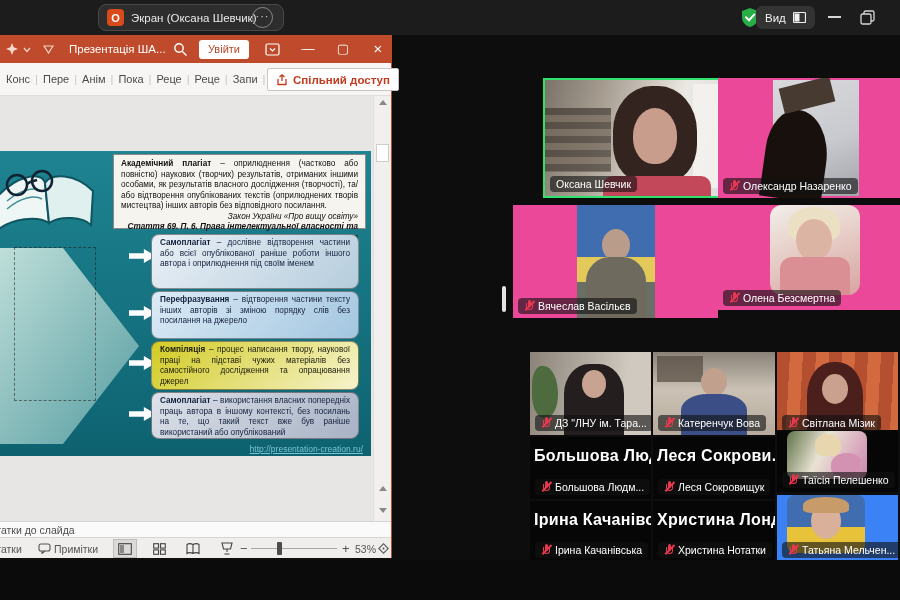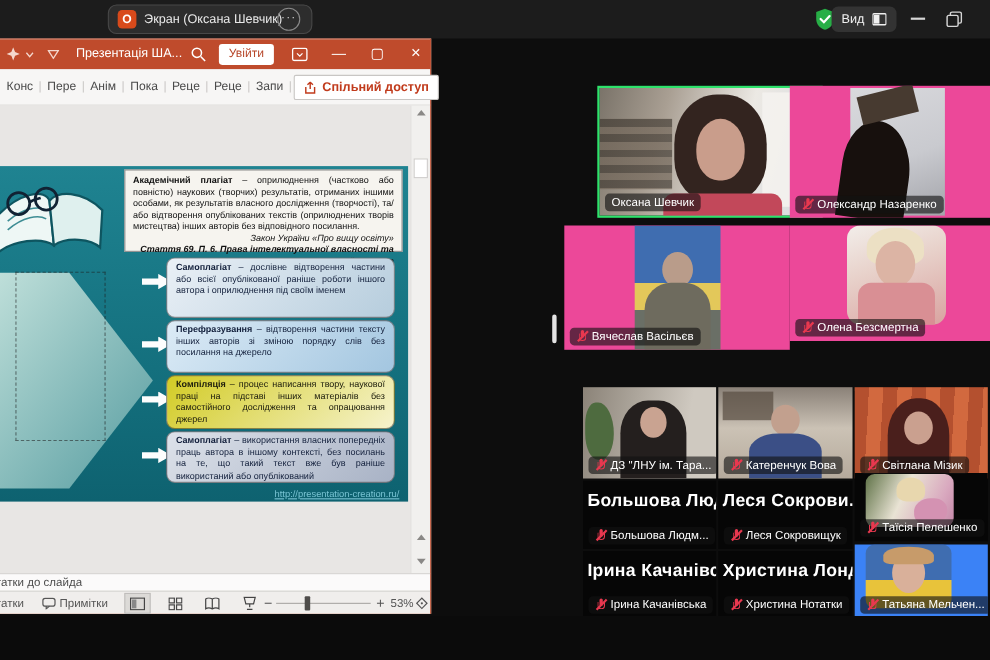--- a/index.html
+++ b/index.html
@@ -201,21 +201,21 @@
       <span style="font-weight:bold">Самоплагіат</span><span> – дослівне відтворення частини або всієї опублікованої раніше роботи іншого автора і оприлюднення під своїм іменем</span>
     </div>
 
     <div class="warrow" style="top:155px"></div>
     <div class="item" style="top:140px;height:48px;background:linear-gradient(135deg,#dcebf6,#a3c6e0)">
       <span style="font-weight:bold">Перефразування</span><span> – відтворення частини тексту інших авторів зі зміною порядку слів без посилання на джерело</span>
     </div>
 
     <div class="warrow" style="top:205px"></div>
     <div class="item" style="top:190px;height:49px;background:linear-gradient(135deg,#d2cb24,#f6f3cd);color:#20200e">
-      <span style="font-weight:bold">Компіляція</span><span> – процес написання твору, наукової праці на підставі інших матеріалів без самостійного дослідження та опрацювання джерел</span>
+      <span style="font-weight:bold">Компіляція</span><span> – процес написання твору, наукової праці на підставі чужих матеріалів без самостійного дослідження та опрацювання джерел</span>
     </div>
 
     <div class="warrow" style="top:256px"></div>
     <div class="item" style="top:241px;height:47px;background:linear-gradient(135deg,#dde2ea,#a8b2c5)">
       <span style="font-weight:bold">Самоплагіат</span><span> – використання власних попередніх праць автора в іншому контексті, без посилань на те, що такий текст вже був раніше використаний або опублікований</span>
     </div>
 
     <div class="slide-link">http://presentation-creation.ru/</div>
   </div>
 

